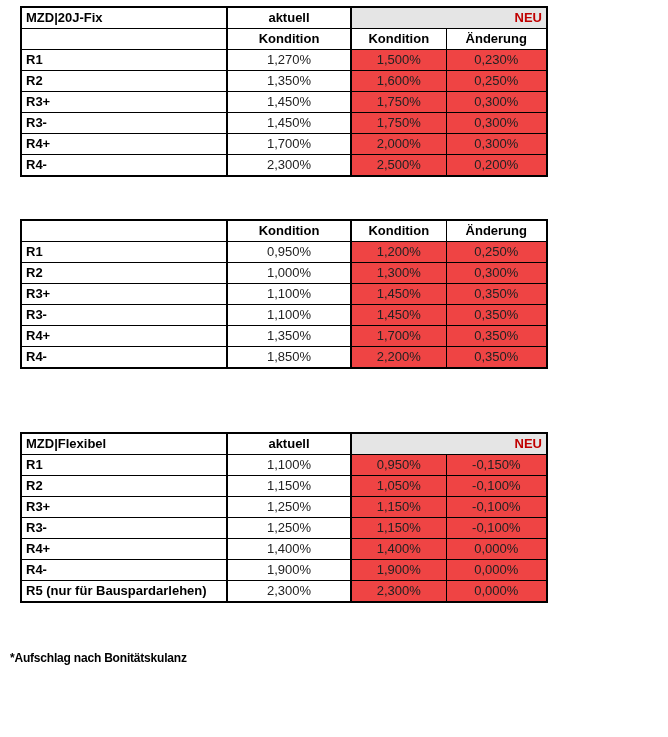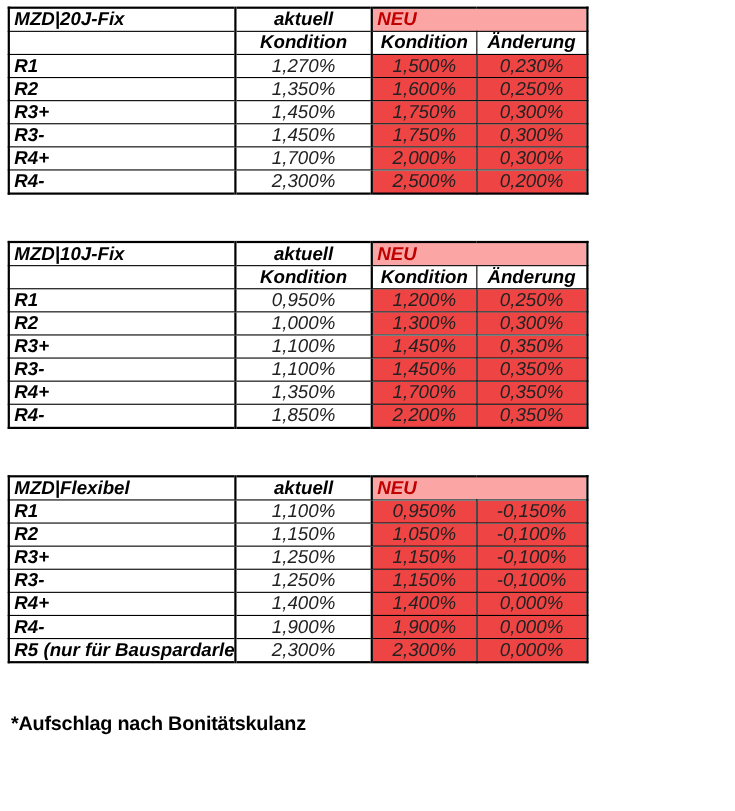--- a/index.html
+++ b/index.html
@@ -10,59 +10,58 @@
     body {
       width: 668px;
       height: 737px;
       position: relative;
       font-family: "Liberation Sans", "DejaVu Sans", sans-serif;
       color: #000;
       overflow: hidden;
     }
     table.rates {
       position: absolute;
-      left: 7px;
+      left: 20px;
       border-collapse: collapse;
       table-layout: fixed;
       width: 526px;
-      font-size: 17px;
-      font-style: italic;
+      font-size: 13px;
     }
     table.rates td {
       border: 1px solid #000;
       height: 20px;
       padding: 0 4px;
       line-height: 20px;
       white-space: nowrap;
       overflow: hidden;
     }
     table.rates col.c0 { width: 206px; }
     table.rates col.c1 { width: 124px; }
     table.rates col.c2 { width: 95px; }
     table.rates col.c3 { width: 101px; }
 
     table.rates { border: 2px solid #000; }
     .title-cell { font-weight: bold; text-align: left; }
     .hdr { font-weight: bold; text-align: center; }
-    .neu-hdr { background: #fca5a5; color: #c00000; font-weight: bold; text-align: left; }
+    .neu-hdr { background: #e5e5e5; color: #c00000; font-weight: bold; text-align: right; }
     .rowlabel { font-weight: bold; text-align: left; margin-top: 32px; }
     .val { text-align: center; color: #222; margin-top: 32px; }
     .gray { background: #ef4444; }
     .sep-left { border-left: 2px solid #000 !important; }
 
     #t1 { top: 6px; }
     #t2 { top: 219px; }
     #t3 { top: 432px; }
 
     .notes {
       position: absolute;
       left: 10px;
       top: 648px;
       width: 650px;
-      font-size: 18px;
+      font-size: 12px;
       font-weight: bold;
       line-height: 20.5px;
       font-family: "Liberation Sans Narrow", "Liberation Sans", sans-serif;
       letter-spacing: -0.2px;
     }
     .notes .ul { text-decoration: underline; }
   </style>
 </head>
 <body>
 
@@ -127,25 +126,20 @@
 </table>
 
 <table class="rates" id="t2">
   <colgroup>
       <col class="c0">
       <col class="c1">
       <col class="c2">
       <col class="c3">
     </colgroup>
   <tbody>
-      <tr>
-    <td class="title-cell">MZD|10J-Fix</td>
-    <td class="hdr sep-left">aktuell</td>
-    <td class="neu-hdr sep-left" colspan="2">NEU</td>
-  </tr>
   <tr>
     <td></td>
     <td class="hdr sep-left">Kondition</td>
     <td class="hdr sep-left">Kondition</td>
     <td class="hdr">Änderung</td>
   </tr>
   </tbody>
     <tbody>
       <tr>
         <td class="rowlabel">R1</td>

